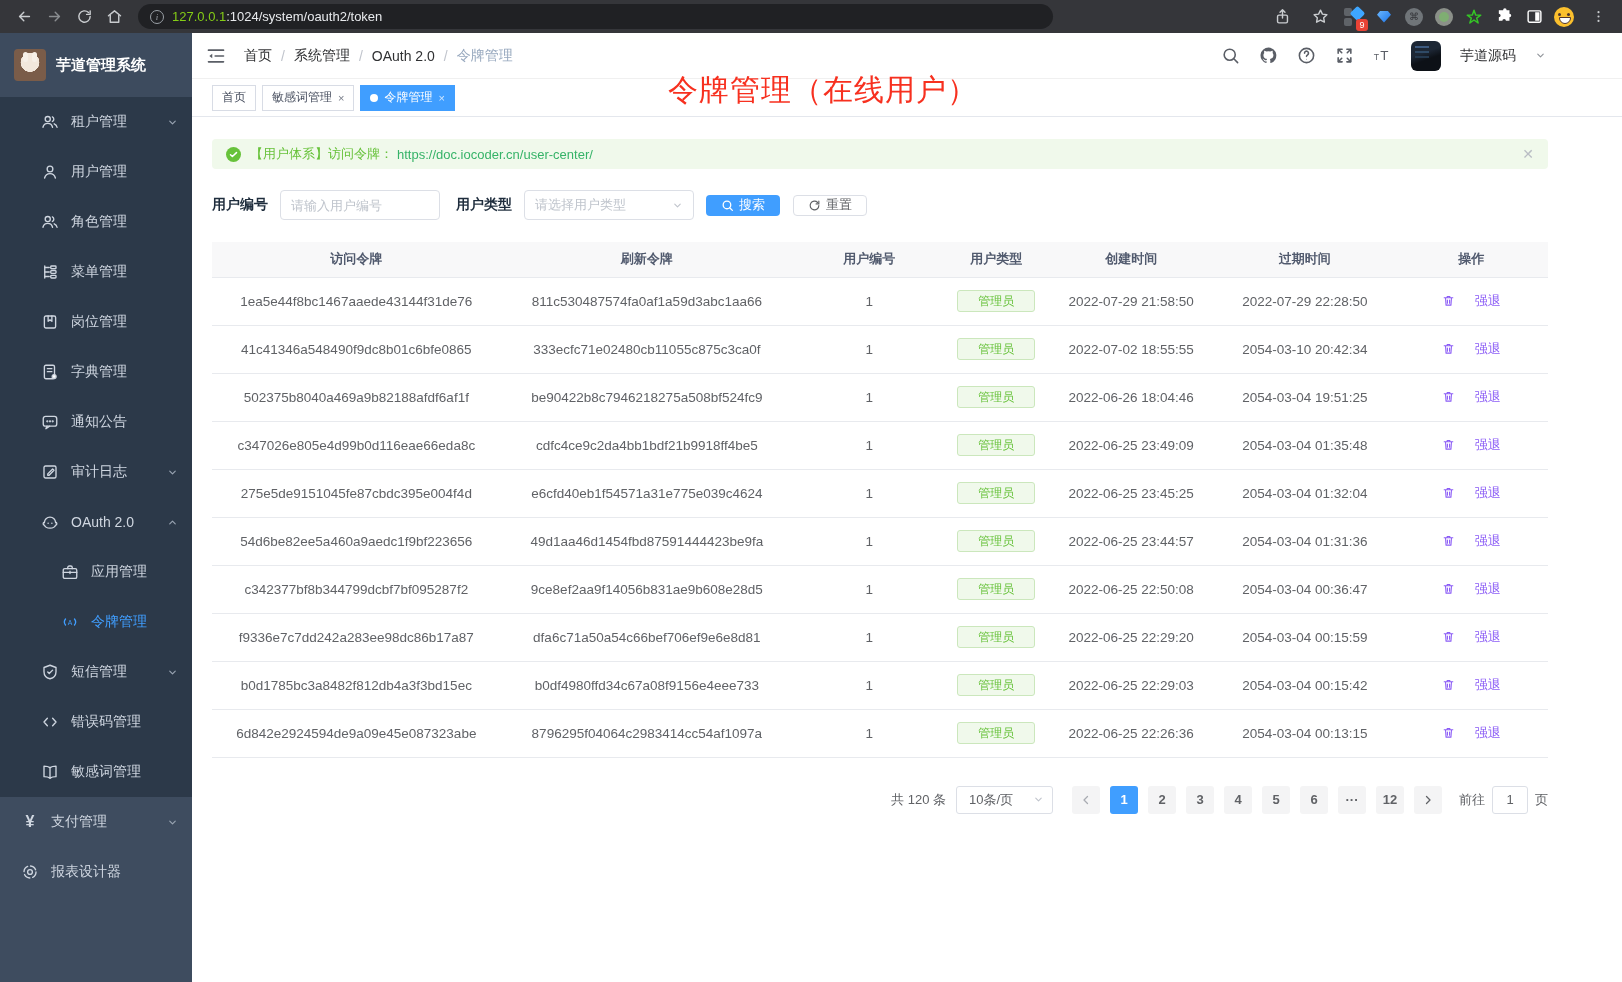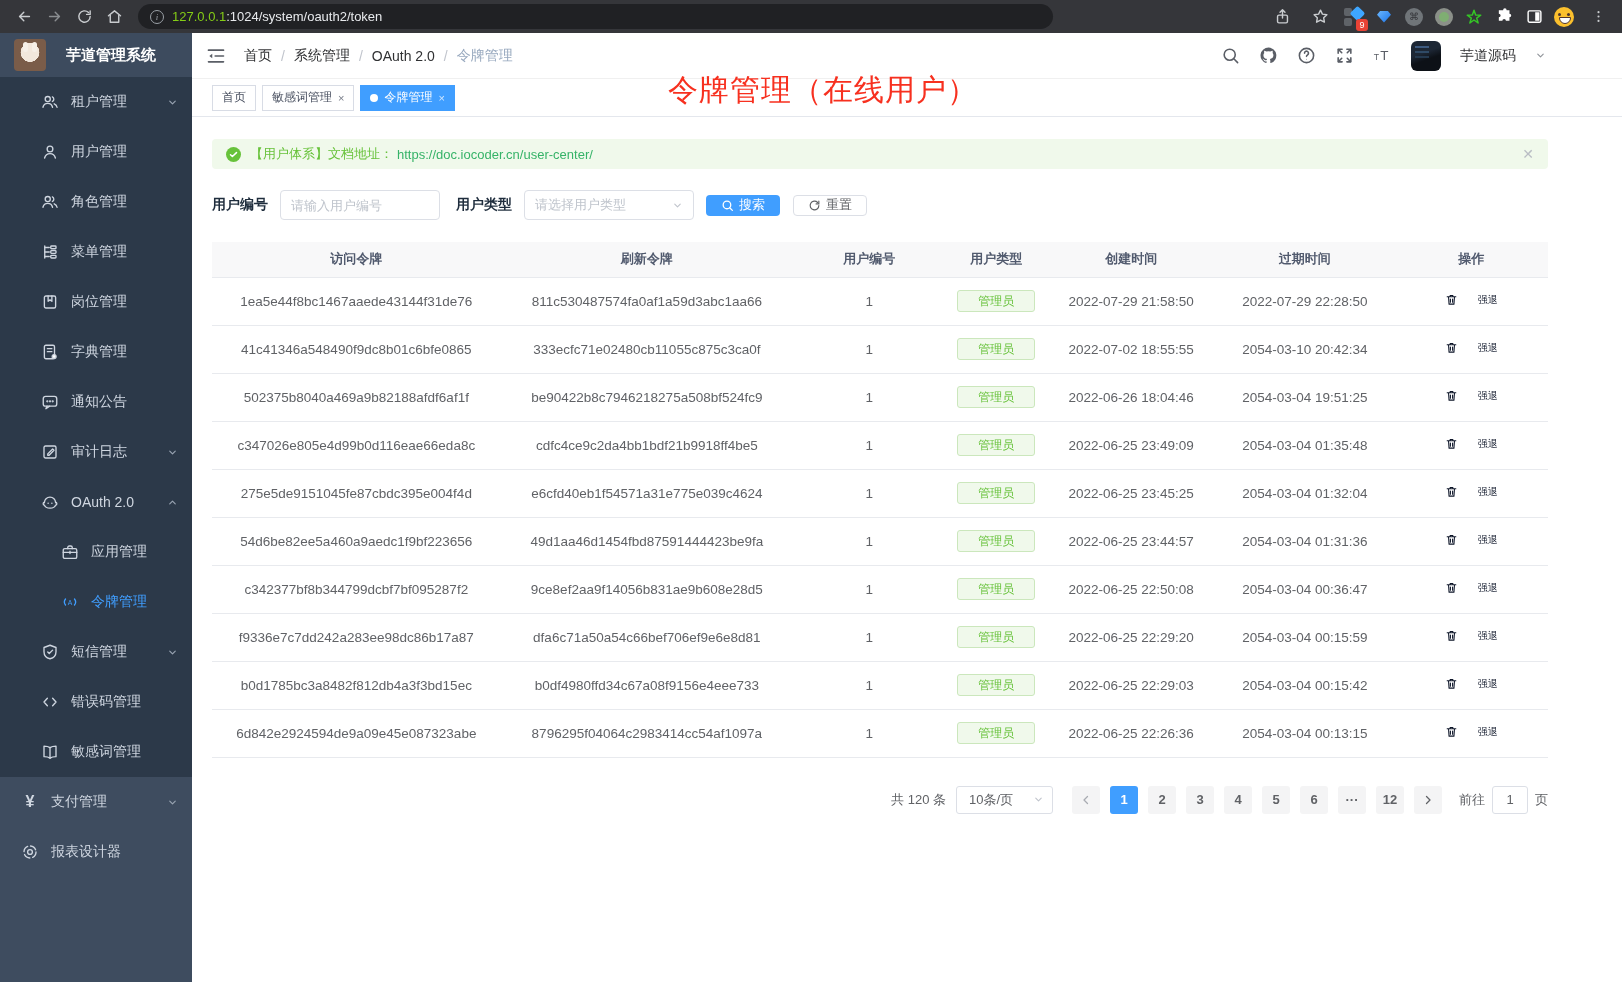--- a/index.html
+++ b/index.html
@@ -24,21 +24,21 @@
   .circ { border-radius:50%; }
   .emoji-face { width:20px; height:20px; background:#fbc02d; border-radius:50%; position:relative; }
   .emoji-face:before { content:""; position:absolute; left:4px; top:6px; width:3px; height:3px; border-radius:50%; background:#4e342e; box-shadow:9px 0 0 #4e342e; }
   .emoji-face:after { content:""; position:absolute; left:5px; top:10px; width:10px; height:5px; border-radius:0 0 10px 10px; background:#fff; border:1px solid #4e342e; }
 
   
   .app { display:flex; height:949px; }
 
   
   .sidebar { width:192px; background:#3e4c5f; color:#cfd6e0; flex:0 0 auto; display:flex; flex-direction:column; }
-  .logo-bar { height:44px; display:flex; align-items:center; padding:0 14px; gap:20px; background:#3d4b5e; }
+  .logo-bar { height:64px; display:flex; align-items:center; padding:0 14px; gap:10px; background:#3d4b5e; }
   .logo-img { width:32px; height:32px; border-radius:4px; background:radial-gradient(circle at 50% 42%, #f2e7dc 0 38%, #7a5c49 39% 100%); position:relative; overflow:hidden; flex:0 0 auto; }
   .logo-img:before { content:""; position:absolute; left:9px; top:3px; width:5px; height:10px; background:#f6efe7; border-radius:3px; box-shadow:9px 0 0 #f6efe7; }
   .logo-title { color:#fff; font-size:15px; font-weight:bold; white-space:nowrap; }
   .menu-dark { background:#2c3949; }
   .menu-item { height:50px; display:flex; align-items:center; gap:12px; font-size:14px; color:#cfd6e0; position:relative; cursor:pointer; }
   .menu-item.lv1 { padding-left:21px; }
   .menu-item.lv2 { padding-left:41px; }
   .menu-item.lv3 { padding-left:61px; }
   .menu-item.active { color:#409eff; }
   .mi-icon { width:18px; height:18px; display:flex; align-items:center; justify-content:center; flex:0 0 auto; }
@@ -93,21 +93,21 @@
   .btn { height:21px; border-radius:4px; font-size:13px; display:inline-flex; align-items:center; gap:5px; padding:0 14px; cursor:pointer; border:1px solid transparent; font-family:inherit; }
   .btn svg { width:13px; height:13px; }
   .btn-primary { background:#409eff; color:#fff; margin-right:13px; }
   .btn-plain { background:#fff; color:#606266; border-color:#dcdfe6; }
 
   
   table.grid { margin-top:22px; width:100%; border-collapse:collapse; table-layout:fixed; }
   .grid th { background:#f8f8f9; color:#515a6e; font-size:13px; font-weight:bold; height:35px; text-align:center; border-bottom:1px solid #e8eaee; }
   .grid td { height:48px; text-align:center; font-size:13.5px; color:#606266; border-bottom:1px solid #e8eaee; white-space:nowrap; overflow:hidden; }
   .type-badge { display:inline-block; background:#f0f9eb; border:1px solid #cbe7bc; color:#67c23a; font-size:12px; border-radius:3px; padding:4px 20px; line-height:1; }
-  .kick-link { color:#0f172a; font-size:10px; display:inline-flex; align-items:center; gap:20px; cursor:pointer; text-decoration:none; }
+  .kick-link { color:#8b5cf6; font-size:13px; display:inline-flex; align-items:center; gap:20px; cursor:pointer; text-decoration:none; }
   .kick-link svg { width:13px; height:13px; }
 
   
   .pagination { margin-top:28px; display:flex; align-items:center; justify-content:flex-end; font-size:13px; color:#606266; }
   .pg-total { margin-right:10px; }
   .pg-size { width:97px; height:28px; border:1px solid #dcdfe6; border-radius:3px; display:flex; align-items:center; padding:0 8px 0 12px; color:#606266; margin-right:14px; cursor:pointer; }
   .pg-size .sel-caret { margin-left:auto; color:#c0c4cc; display:flex; }
   .pg-size svg { width:11px; height:11px; }
   .pg-btn { min-width:28px; height:28px; background:#f4f4f5; border-radius:3px; display:inline-flex; align-items:center; justify-content:center; margin:0 5px; color:#606266; font-weight:bold; cursor:pointer; padding:0 4px; }
   .pg-btn.arrow { color:#a8abb2; font-weight:normal; }
@@ -472,21 +472,21 @@
         </span>
       </div>
 
     <div class="content">
       <div class="alert">
         <span class="alert-check">
             <svg viewBox="0 0 24 24" fill="none" stroke="#fff" stroke-width="4" stroke-linecap="round" stroke-linejoin="round">
               <path d="M4 12.5l5 5L20 7"></path>
             </svg>
           </span>
-        <span class="alert-text">【用户体系】文档地址：</span>
+        <span class="alert-text">【用户体系】访问令牌：</span>
         <a class="alert-link">https://doc.iocoder.cn/user-center/</a>
         <span class="alert-close">✕</span>
       </div>
 
       <div class="filter-row">
         <span class="f-label">用户编号</span>
         <input class="f-input" placeholder="请输入用户编号" style="">
         <span class="f-label">用户类型</span>
         <div class="f-select">
           <span>请选择用户类型</span>

